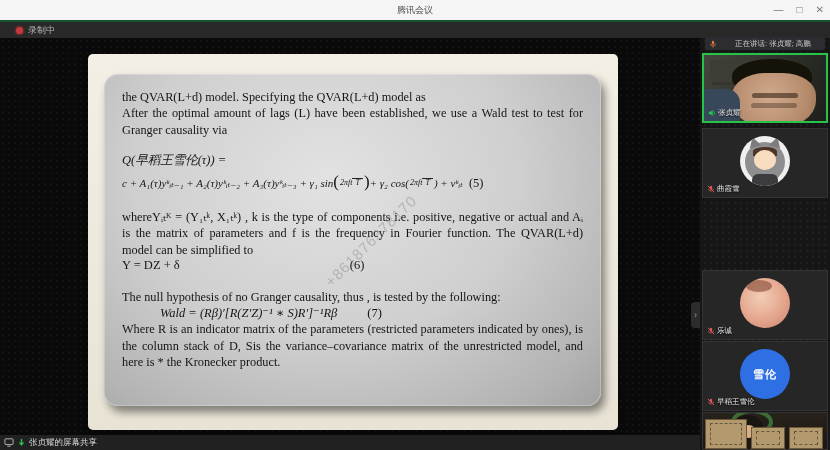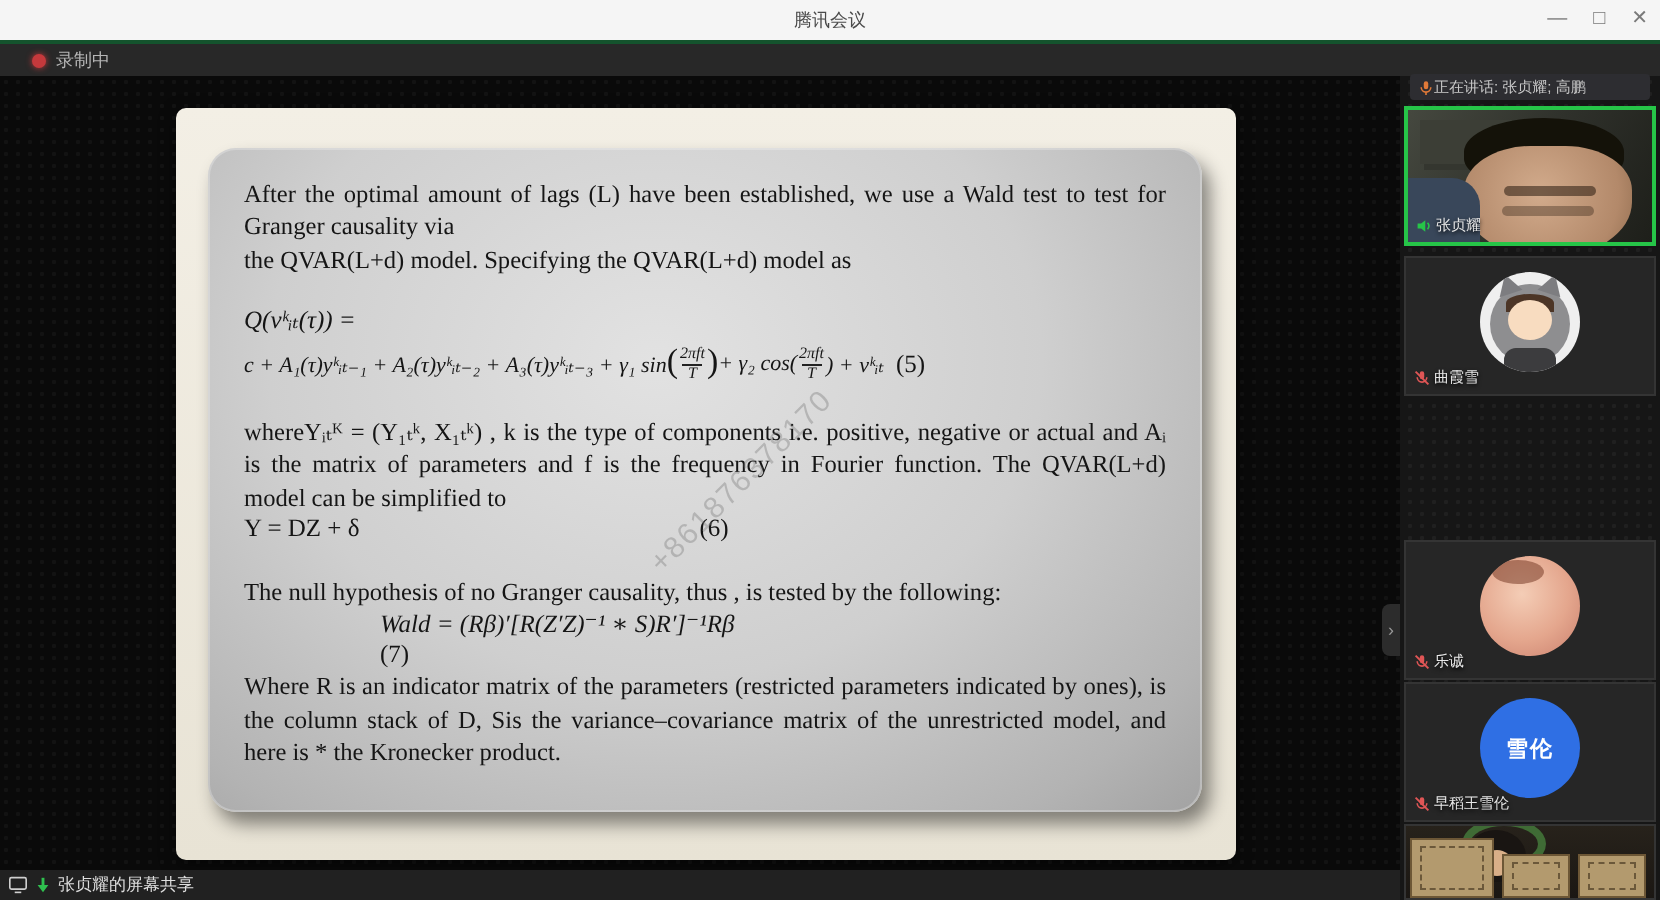--- a/index.html
+++ b/index.html
@@ -31,37 +31,37 @@
         background:linear-gradient(#f3efe5,#e8e3d5);box-shadow:0 2px 8px rgba(0,0,0,.55);}
   .panel{position:absolute;left:16px;top:20px;width:497px;height:332px;border-radius:14px;
          background:radial-gradient(ellipse at 45% 32%,#e2e2e2 0%,#cfcfcf 50%,#b3b3b3 85%,#a2a2a2 100%);
          box-shadow:4px 6px 9px rgba(0,0,0,.45), inset 0 0 0 1px rgba(255,255,255,.25);
          padding:15px 18px 0 18px;box-sizing:border-box;
          font-family:"Liberation Serif","DejaVu Serif",serif;color:#151515;}
   .doc{margin:0;font-size:12.3px;line-height:1.33;}
   .j{text-align:justify;}.sp14{height:14px}.sp16{height:16px}
   .eqlhs{font-size:12.5px;font-style:italic;margin:0;}
   .eqline{display:flex;align-items:center;font-size:11px;font-style:italic;white-space:nowrap;margin-top:4px;}
-  .frac{display:inline-flex;flex-direction:column;align-items:center;font-size:8px;line-height:1.1;
+  .frac{display:inline-flex;flex-direction:row;align-items:center;font-size:8px;line-height:1.1;
         margin:0 1px;justify-content:space-between;}
   .frac .fbot{border-top:1px solid #222;padding:0 3px;}
   .bigp{font-size:17px;font-style:normal;transform:translateY(-1px);}
   .eqnum{font-style:normal;margin-left:6px;font-size:12.5px;}
   .eqrow{display:flex;align-items:flex-end;font-size:12.5px;margin:0;}
   .eqrow .mid{margin-left:170px;}
-  .eq7row{display:flex;align-items:baseline;font-size:12.5px;margin:0 0 0 38px;font-style:italic;flex-direction:column;}
+  .eq7row{display:flex;align-items:baseline;font-size:12.5px;margin:0 0 0 38px;font-style:italic;}
   .eq7row .n7{font-style:normal;margin-left:30px;}
   .watermark{position:absolute;left:190px;top:120px;width:230px;transform:rotate(-45deg);
              color:rgba(120,120,120,.38);font-size:15px;letter-spacing:1px;pointer-events:none;
              font-family:"Liberation Sans",sans-serif;}
 
   
   .sidebar{position:absolute;left:700px;top:0;width:130px;height:430px;}
   .speakpill{position:absolute;left:5px;top:17px;width:120px;height:13px;background:#2d2d31;
-             border-radius:2px;display:flex;align-items:center;gap:0;padding:0 4px;box-sizing:border-box;}
+             border-radius:2px;display:flex;align-items:center;gap:18px;padding:0 4px;box-sizing:border-box;}
   .speakpill span{font-size:7.5px;color:#c9c9c9;white-space:nowrap;overflow:hidden;}
   .tile{position:absolute;left:2px;width:126px;height:70px;background:#262626;
         border:1px solid #343434;box-sizing:border-box;overflow:hidden;}
   .tile.speaking{border:2px solid #26c548;}
   .plabel{position:absolute;left:4px;bottom:3px;display:flex;align-items:center;gap:2px;z-index:4;}
   .plabel span{font-size:7.5px;color:#e8e8e8;text-shadow:0 1px 2px #000;white-space:nowrap;}
   .avatar{position:absolute;left:50%;top:7px;transform:translateX(-50%);width:50px;height:50px;
           border-radius:50%;overflow:hidden;}
   .avatar.blue{background:#2f6fe4;display:flex;align-items:center;justify-content:center;
                color:#fff;font-size:11px;font-weight:bold;letter-spacing:1px;}
@@ -138,24 +138,24 @@
   <div class="topband"></div>
 
   <div class="recwrap">
     <div class="recdot"></div>
     <div class="reclabel">录制中</div>
   </div>
 
   <div class="stage">
     <div class="card">
       <div class="panel">
+        <p class="doc">the QVAR(L+d) model. Specifying the QVAR(L+d) model as</p>
         <p class="doc j">After the optimal amount of lags (L) have been established, we use a Wald test to test for Granger causality via</p>
-        <p class="doc">the QVAR(L+d) model. Specifying the QVAR(L+d) model as</p>
         <div class="sp14"></div>
-        <p class="eqlhs">Q(vᵏᵢₜ(τ)) =</p>
+        <p class="eqlhs">Q(早稻王雪伦(τ)) =</p>
         <div class="eqline">
           <span>c + A₁(τ)yᵏᵢₜ₋₁ + A₂(τ)yᵏᵢₜ₋₂ + A₃(τ)yᵏᵢₜ₋₃ + γ₁ sin</span>
           <span class="bigp">(</span>
           <span class="frac">
             <span>2πft</span>
             <span class="fbot">T</span>
           </span>
           <span class="bigp">)</span>
           <span> + γ₂ cos(</span>
           <span class="frac">

